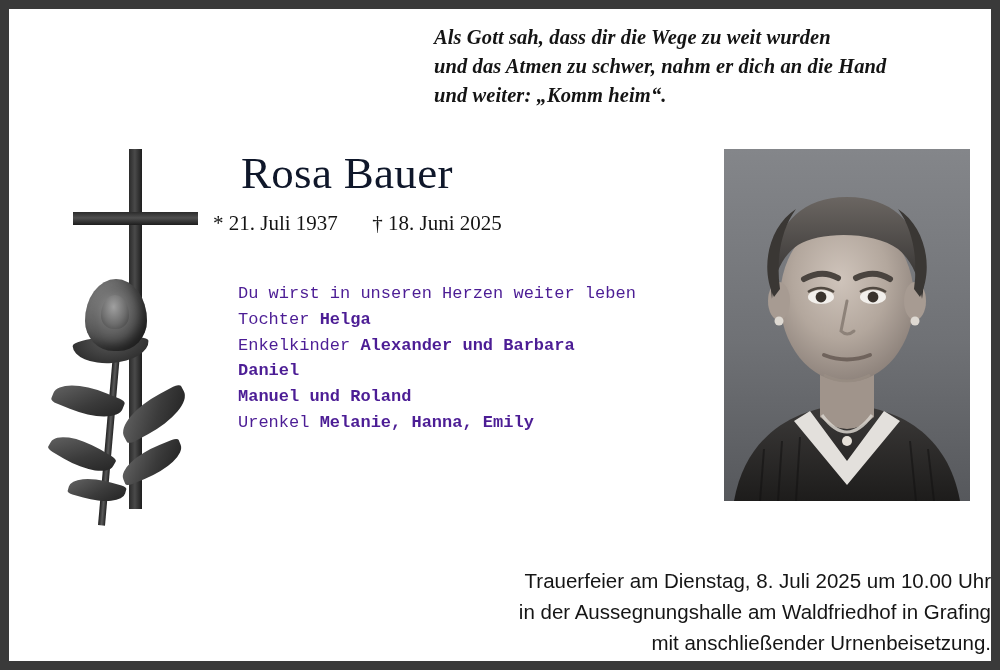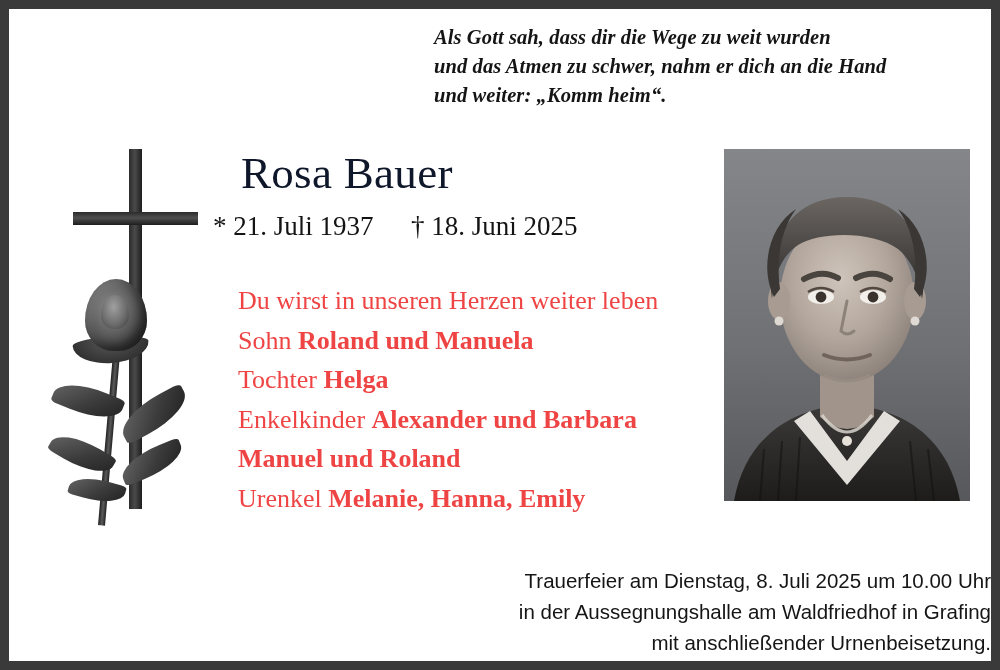--- a/index.html
+++ b/index.html
@@ -125,36 +125,36 @@
     font-size: 45px;
     line-height: 1;
     color: #0f172a;
     letter-spacing: 0.3px;
   }
   .dates {
     position: absolute;
     left: 204px;
     top: 202px;
     font-family: "Liberation Serif", serif;
-    font-size: 27px;
+    font-size: 21px;
     color: #141414;
     text-align: right;
   }
   .dates .sep { display: inline-block; width: 24px; }
 
   
   .message {
     position: absolute;
     left: 229px;
     top: 272px;
     width: 460px;
-    font-family: Liberation Serif, serif;
-    font-size: 26px;
+    font-family: Liberation Mono, monospace;
+    font-size: 17px;
     line-height: 1.52;
-    color: #ef4444;
+    color: #4c1d95;
   }
   .message .ln { white-space: nowrap; }
   .message b { font-weight: bold; }
 
   
   .portrait {
     position: absolute;
     left: 715px;
     top: 140px;
     width: 246px;
@@ -206,27 +206,27 @@
 
   <div class="dates">
     <span>* 21. Juli 1937</span>
     <span class="sep"></span>
     <span>† 18. Juni 2025</span>
   </div>
 
   <div class="message">
     <div class="ln">Du wirst in unseren Herzen weiter leben</div>
     <div class="ln">
-      <span>Sohn </span><b>Roland und Manuela</b>
-    </div>
-    <div class="ln">
       <span>Tochter </span><b>Helga</b>
     </div>
     <div class="ln">
       <span>Enkelkinder </span><b>Alexander und Barbara</b>
+    </div>
+    <div class="ln">
+      <span></span><b>Daniel</b>
     </div>
     <div class="ln">
       <span></span><b>Manuel und Roland</b>
     </div>
     <div class="ln">
       <span>Urenkel </span><b>Melanie, Hanna, Emily</b>
     </div>
   </div>
 
   <div class="portrait">

